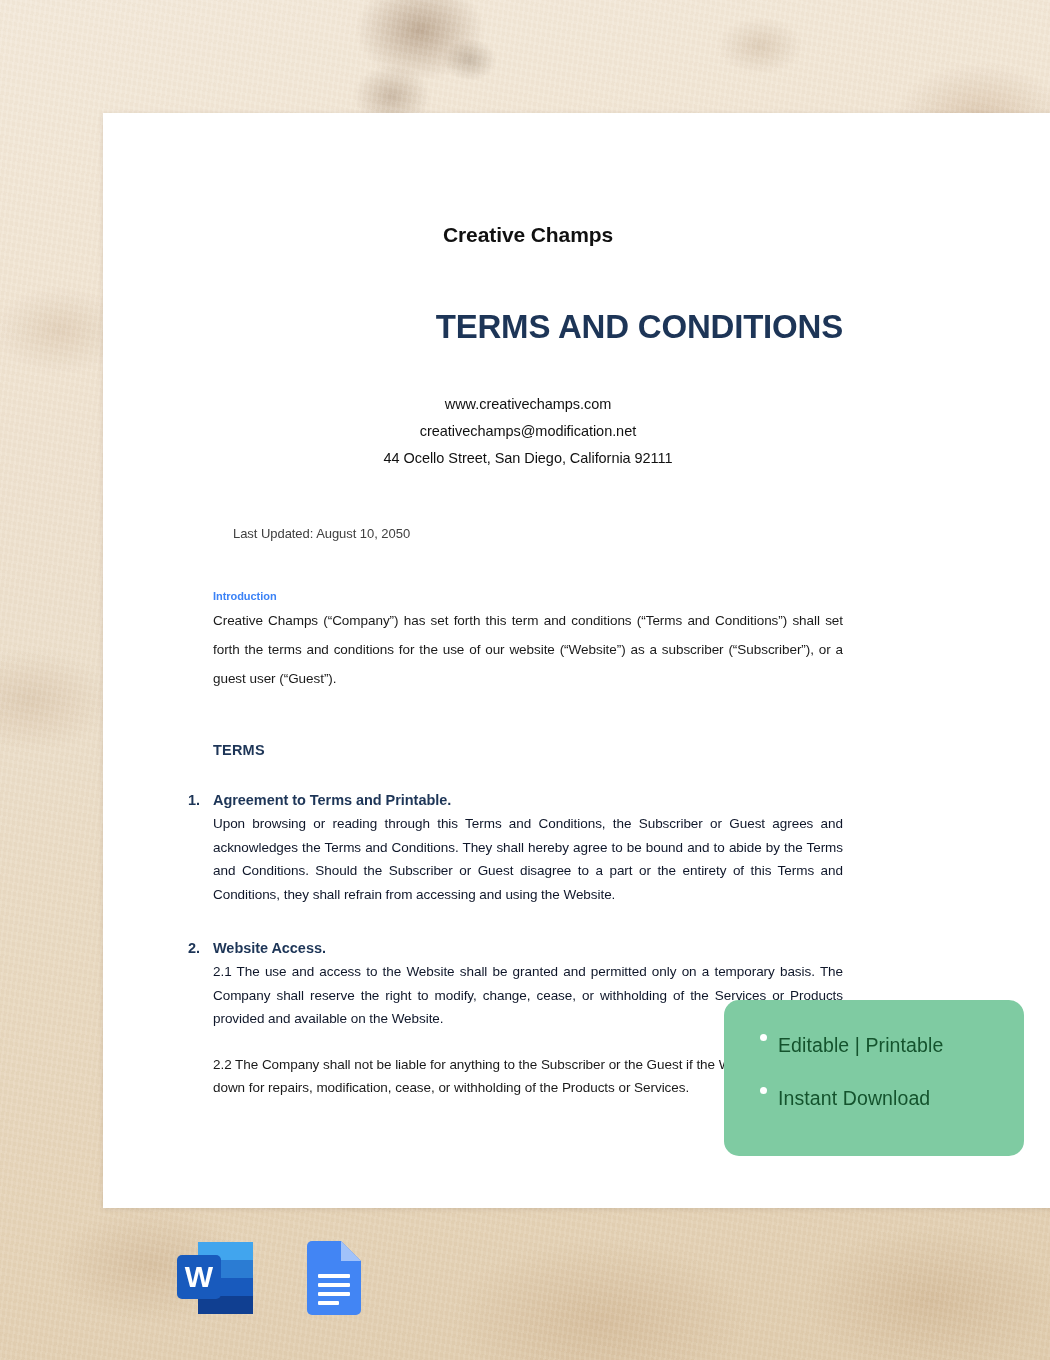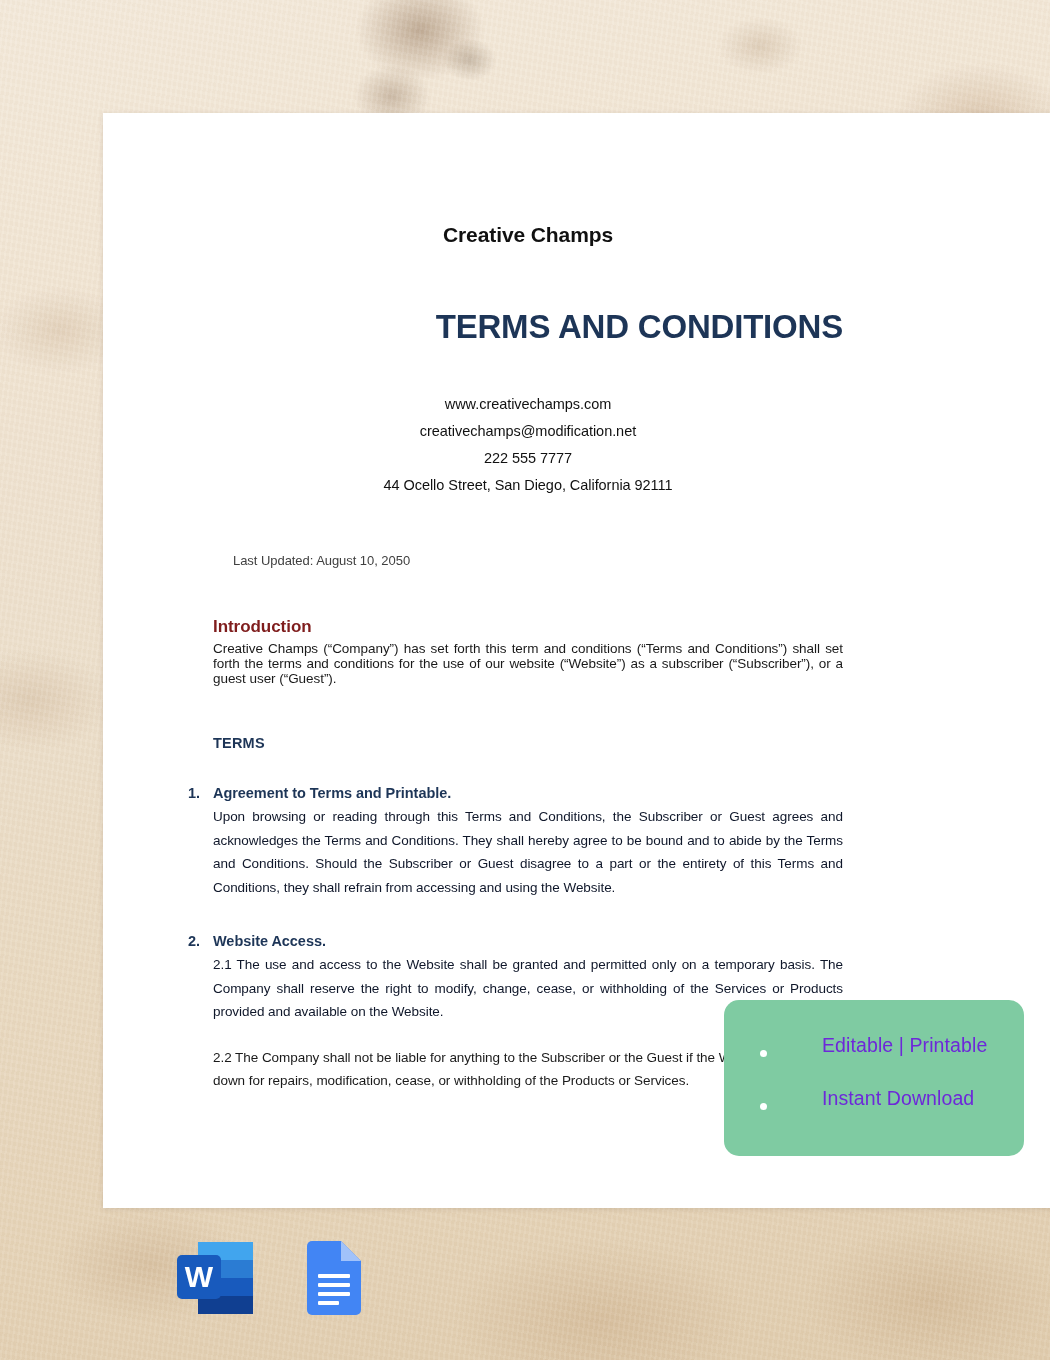--- a/index.html
+++ b/index.html
@@ -94,30 +94,30 @@
   .last-updated {
     margin-top: 54px;
     font-size: 13px;
     color: #404040;
     text-align: left;
     letter-spacing: -0.05px;
     margin-left: 20px;
   }
   .section-heading {
     margin-top: 49px;
-    font-size: 17px;
-    font-weight: bold;
-    color: #7f1d1d;
+    font-size: 11px;
+    font-weight: bold;
+    color: #3b82f6;
     letter-spacing: -0.05px;
   }
   .body-text {
     margin-top: 4px;
     font-size: 13.5px;
     color: #1a1a1a;
-    line-height: 15px;
+    line-height: 29px;
     text-align: justify;
     letter-spacing: -0.05px;
   }
   .terms-heading {
     margin-top: 49px;
     font-size: 14.5px;
     font-weight: bold;
     color: #1d3557;
     letter-spacing: 0.2px;
   }
@@ -165,26 +165,25 @@
     top: 1000px;
     width: 300px;
     height: 156px;
     background: #7fcba2;
     border-radius: 15px;
     box-sizing: border-box;
     padding: 34px 0 0 36px;
   }
   .promo-row {
     display: flex;
-    align-items: flex-end;
-    color: #6d28d9;
+    align-items: flex-start;
+    color: #14532d;
     font-size: 19.5px;
     font-weight: normal;
     letter-spacing: 0.1px;
-    gap: 44px;
   }
   .promo-row + .promo-row { margin-top: 30px; }
   .promo-dot {
     width: 7px;
     height: 7px;
     border-radius: 50%;
     background: #ffffff;
     margin-right: 11px;
     flex: 0 0 auto;
   }
@@ -211,21 +210,20 @@
 <div id="page">
   <div id="page-inner">
 
     <div class="company-name">Creative Champs</div>
 
     <div class="doc-title">TERMS AND CONDITIONS</div>
 
     <div class="contact-block">
       <div class="contact-line">www.creativechamps.com</div>
       <div class="contact-line">creativechamps@modification.net</div>
-      <div class="contact-line">222 555 7777</div>
       <div class="contact-line">44 Ocello Street, San Diego, California 92111</div>
     </div>
 
     <div class="last-updated">Last Updated: August 10, 2050</div>
 
     <div class="section-heading">Introduction</div>
     <div class="body-text">Creative Champs (“Company”) has set forth this term and conditions (“Terms and Conditions”) shall set forth the terms and conditions for the use of our website (“Website”) as a subscriber (“Subscriber”), or a guest user (“Guest”).</div>
 
     <div class="terms-heading">TERMS</div>
 

